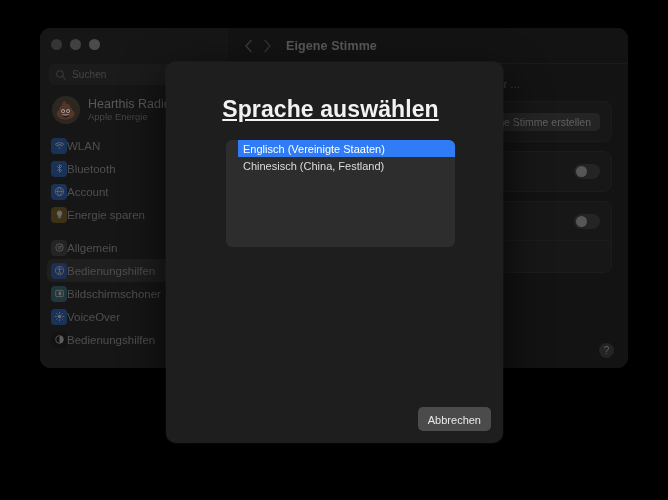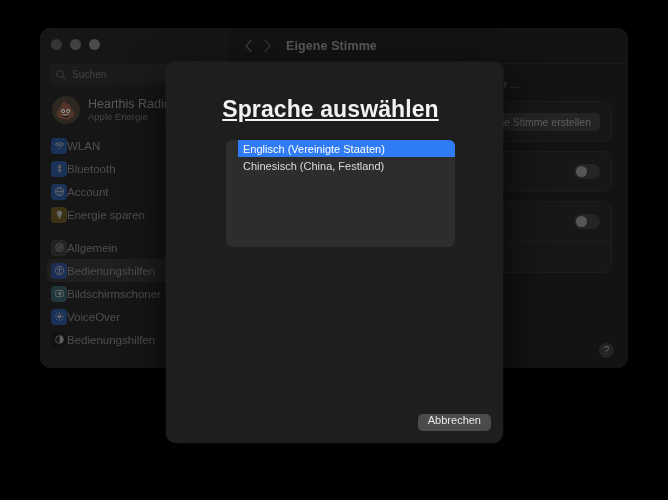--- a/index.html
+++ b/index.html
@@ -328,21 +328,21 @@
   .sheet-buttons {
     position: absolute;
     right: 12px;
     bottom: 12px;
     display: flex;
     gap: 7px;
   }
   .btn {
     font-size: 11px;
     border-radius: 5px;
-    padding: 0 10px 4px 10px;
+    padding: 7px 10px 4px 10px;
     line-height: 13px;
     white-space: nowrap;
   }
   .btn.secondary {
     background: #4b4b4b;
     color: #e9e9e9;
   }
   .btn.primary {
     background: #b4b4b4;
     color: #1b1b1b;

